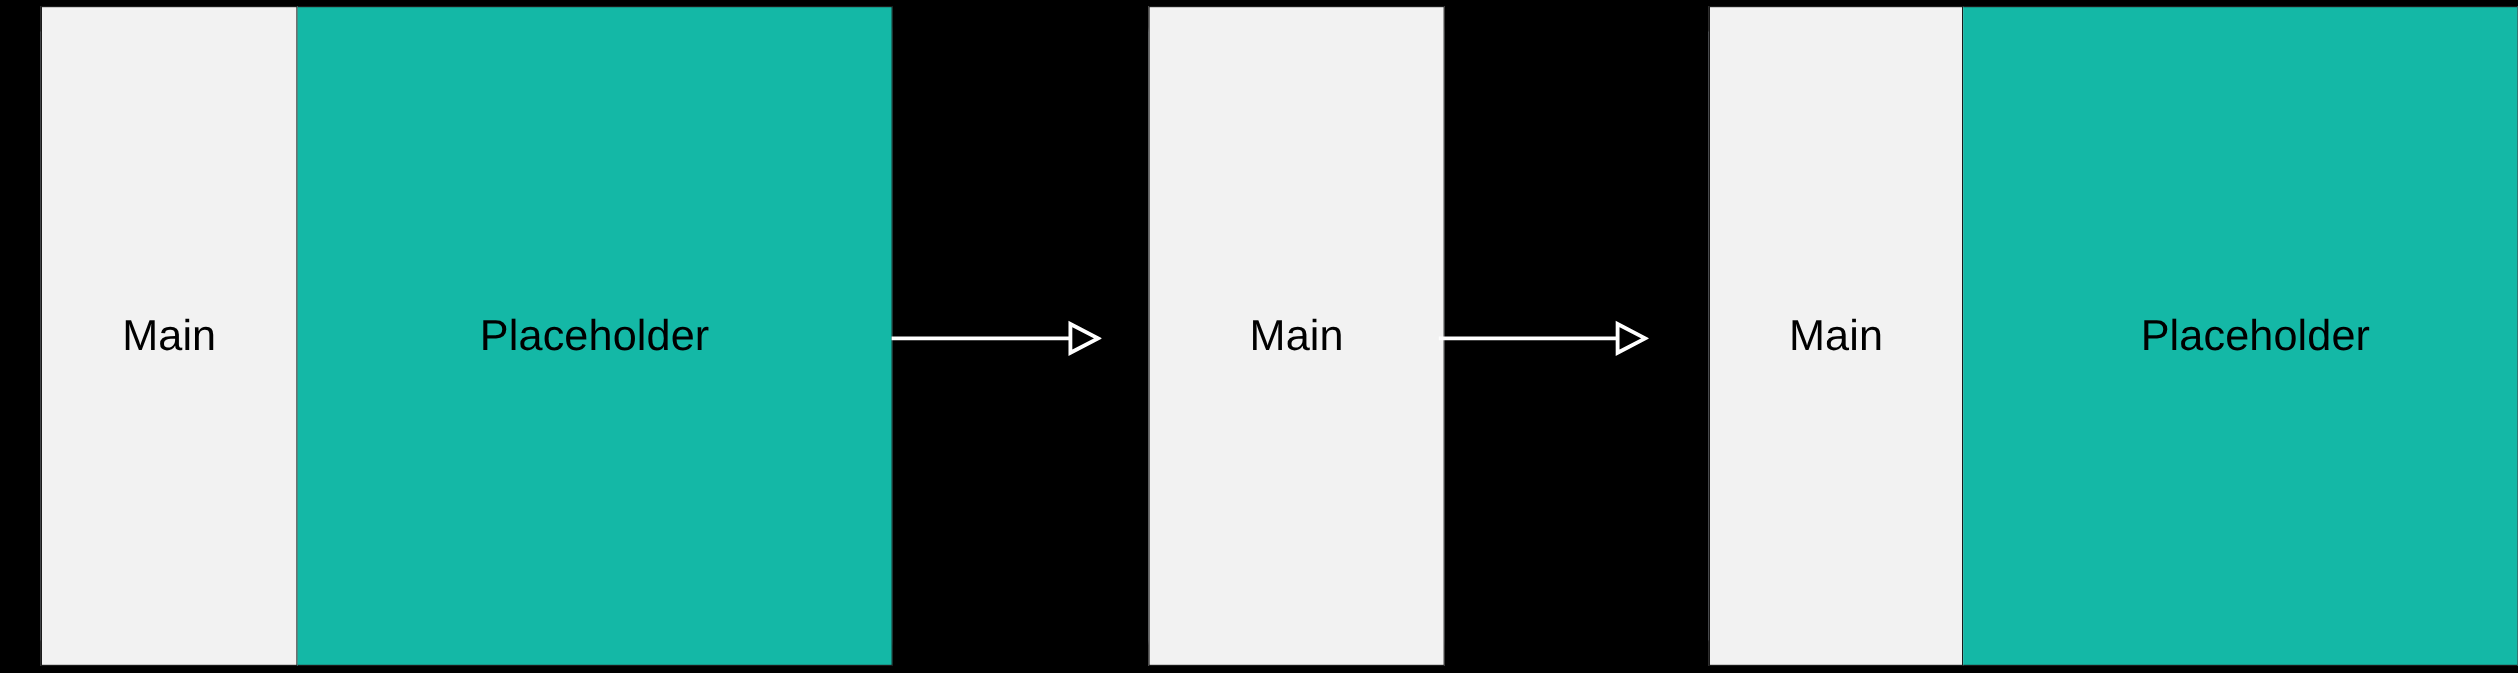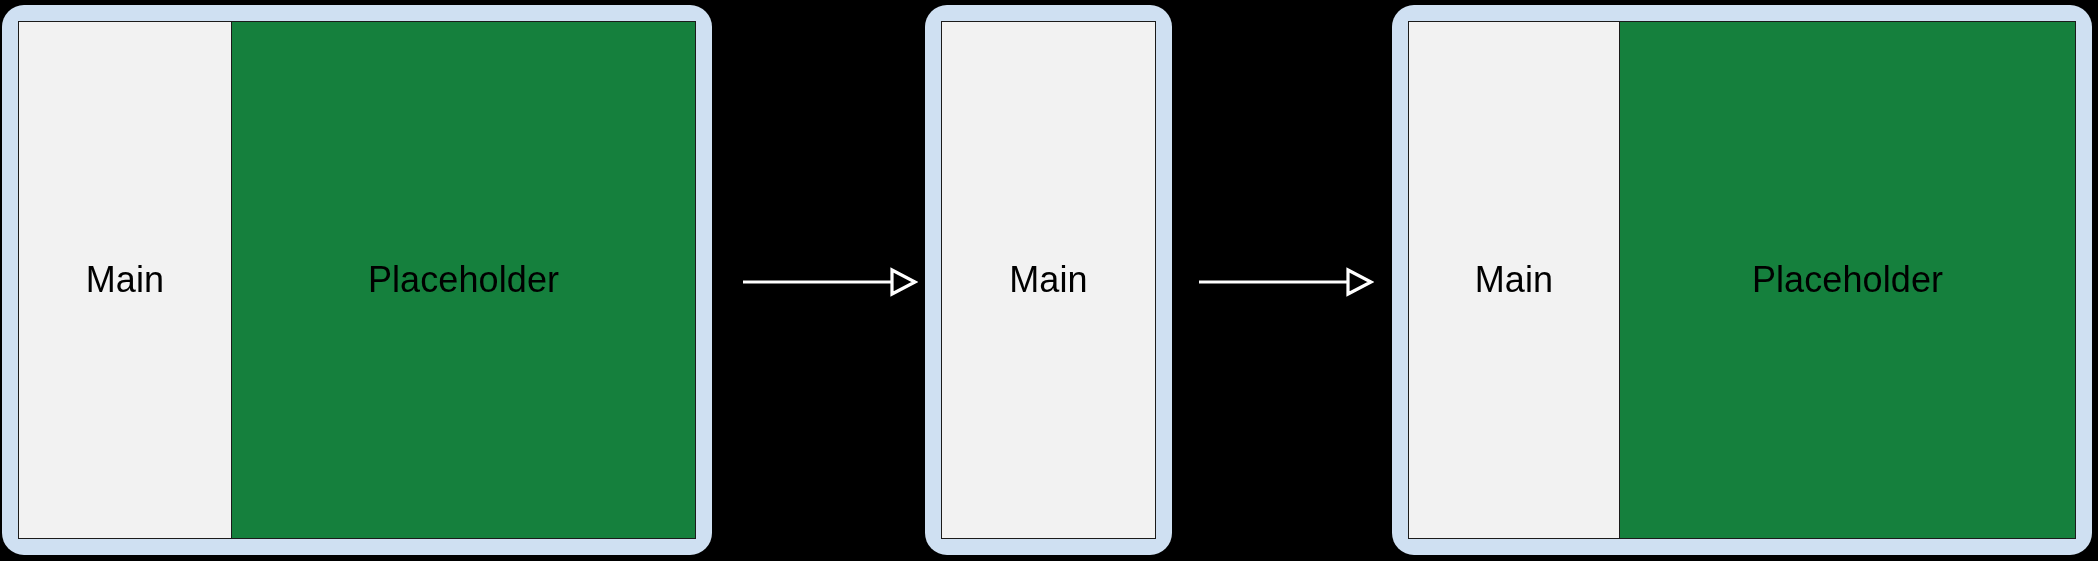--- a/index.html
+++ b/index.html
@@ -18,41 +18,41 @@
     background: #000000;
     overflow: hidden;
   }
 
   
   .device {
     position: absolute;
     box-sizing: border-box;
     background: #cfe0f2;
     border-radius: 22px;
-    padding: 16px;
     display: flex;
     flex-direction: row;
+    margin-left: 32px;
   }
   .panel {
     box-sizing: border-box;
     border: 1.6px solid #1b1b1b;
     display: flex;
     align-items: center;
     justify-content: center;
     height: 100%;
     overflow: hidden;
   }
   .panel + .panel {
     border-left-width: 0;
   }
   .panel.main {
     background: #f2f2f2;
   }
   .panel.placeholder {
-    background: #15803d;
+    background: #14b8a6;
   }
   .panel-label {
     color: #000000;
     font-size: 36px;
     line-height: 1;
     white-space: nowrap;
     letter-spacing: 0.1px;
   }
 
   

